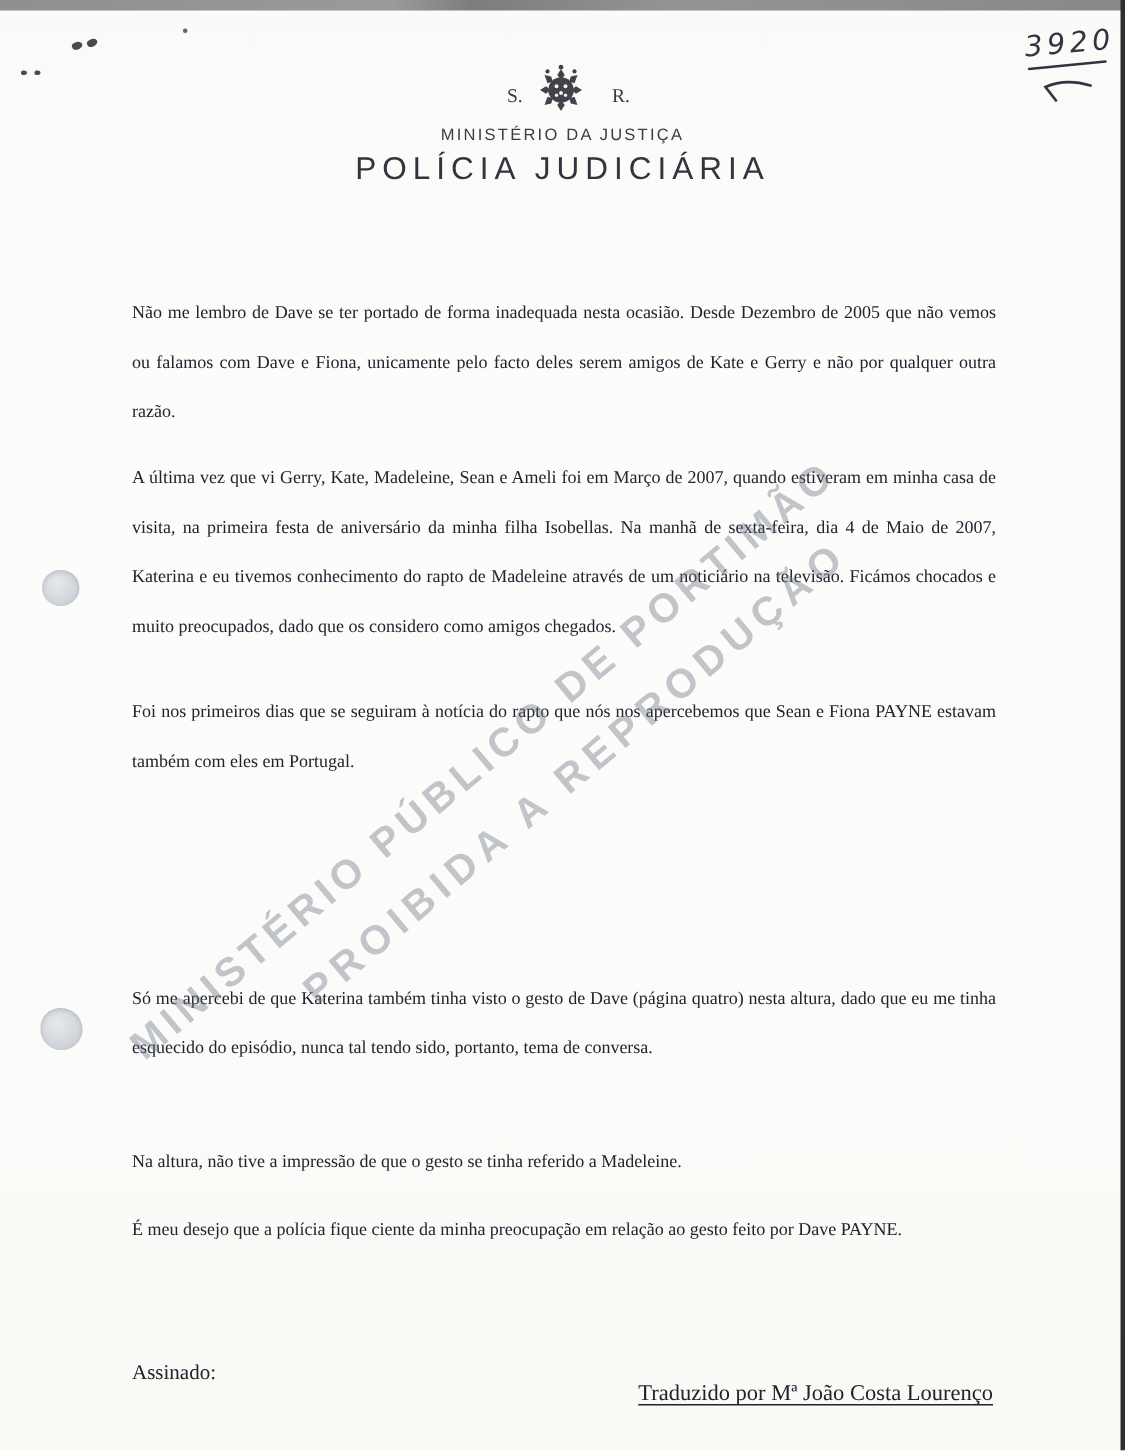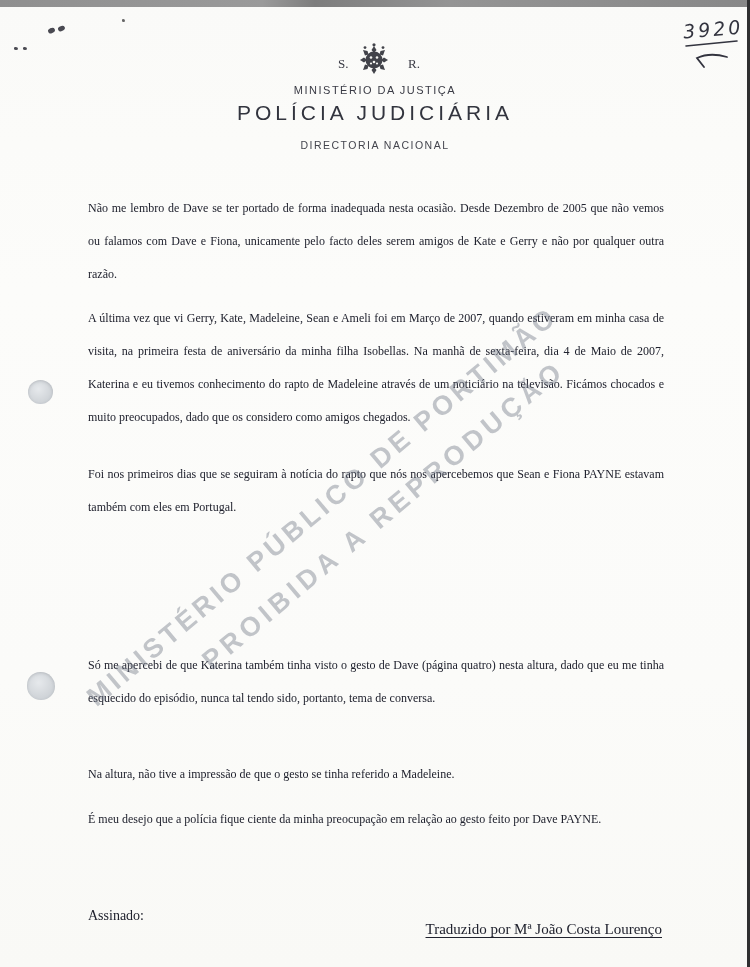--- a/index.html
+++ b/index.html
@@ -132,21 +132,20 @@
         <circle cx="25" cy="15.5" r="1.3"></circle>
         <circle cx="22" cy="20" r="1.3"></circle>
         <circle cx="19" cy="21.5" r="1.1"></circle>
         <circle cx="25" cy="21.5" r="1.1"></circle>
       </g>
     </svg>
     <span class="initial right">R.</span>
   </div>
   <div class="hdr ministry">MINISTÉRIO DA JUSTIÇA</div>
   <div class="hdr pj-title">POLÍCIA JUDICIÁRIA</div>
-  <div class="hdr directoria">DIRECTORIA NACIONAL</div>
 
   <p class="para p1">Não me lembro de Dave se ter portado de forma inadequada nesta ocasião. Desde Dezembro de 2005 que não vemos ou falamos com Dave e Fiona, unicamente pelo facto deles serem amigos de Kate e Gerry e não por qualquer outra razão.</p>
   <p class="para p2">A última vez que vi Gerry, Kate, Madeleine, Sean e Ameli foi em Março de 2007, quando estiveram em minha casa de visita, na primeira festa de aniversário da minha filha Isobellas. Na manhã de sexta-feira, dia 4 de Maio de 2007, Katerina e eu tivemos conhecimento do rapto de Madeleine através de um noticiário na televisão. Ficámos chocados e muito preocupados, dado que os considero como amigos chegados.</p>
   <p class="para p3">Foi nos primeiros dias que se seguiram à notícia do rapto que nós nos apercebemos que Sean e Fiona PAYNE estavam também com eles em Portugal.</p>
   <p class="para p5">Só me apercebi de que Katerina também tinha visto o gesto de Dave (página quatro) nesta altura, dado que eu me tinha esquecido do episódio, nunca tal tendo sido, portanto, tema de conversa.</p>
   <p class="para p7">É meu desejo que a polícia fique ciente da minha preocupação em relação ao gesto feito por Dave PAYNE.</p>
   <p class="para p6">Na altura, não tive a impressão de que o gesto se tinha referido a Madeleine.</p>
 
   <div class="signature">Assinado:</div>
 

